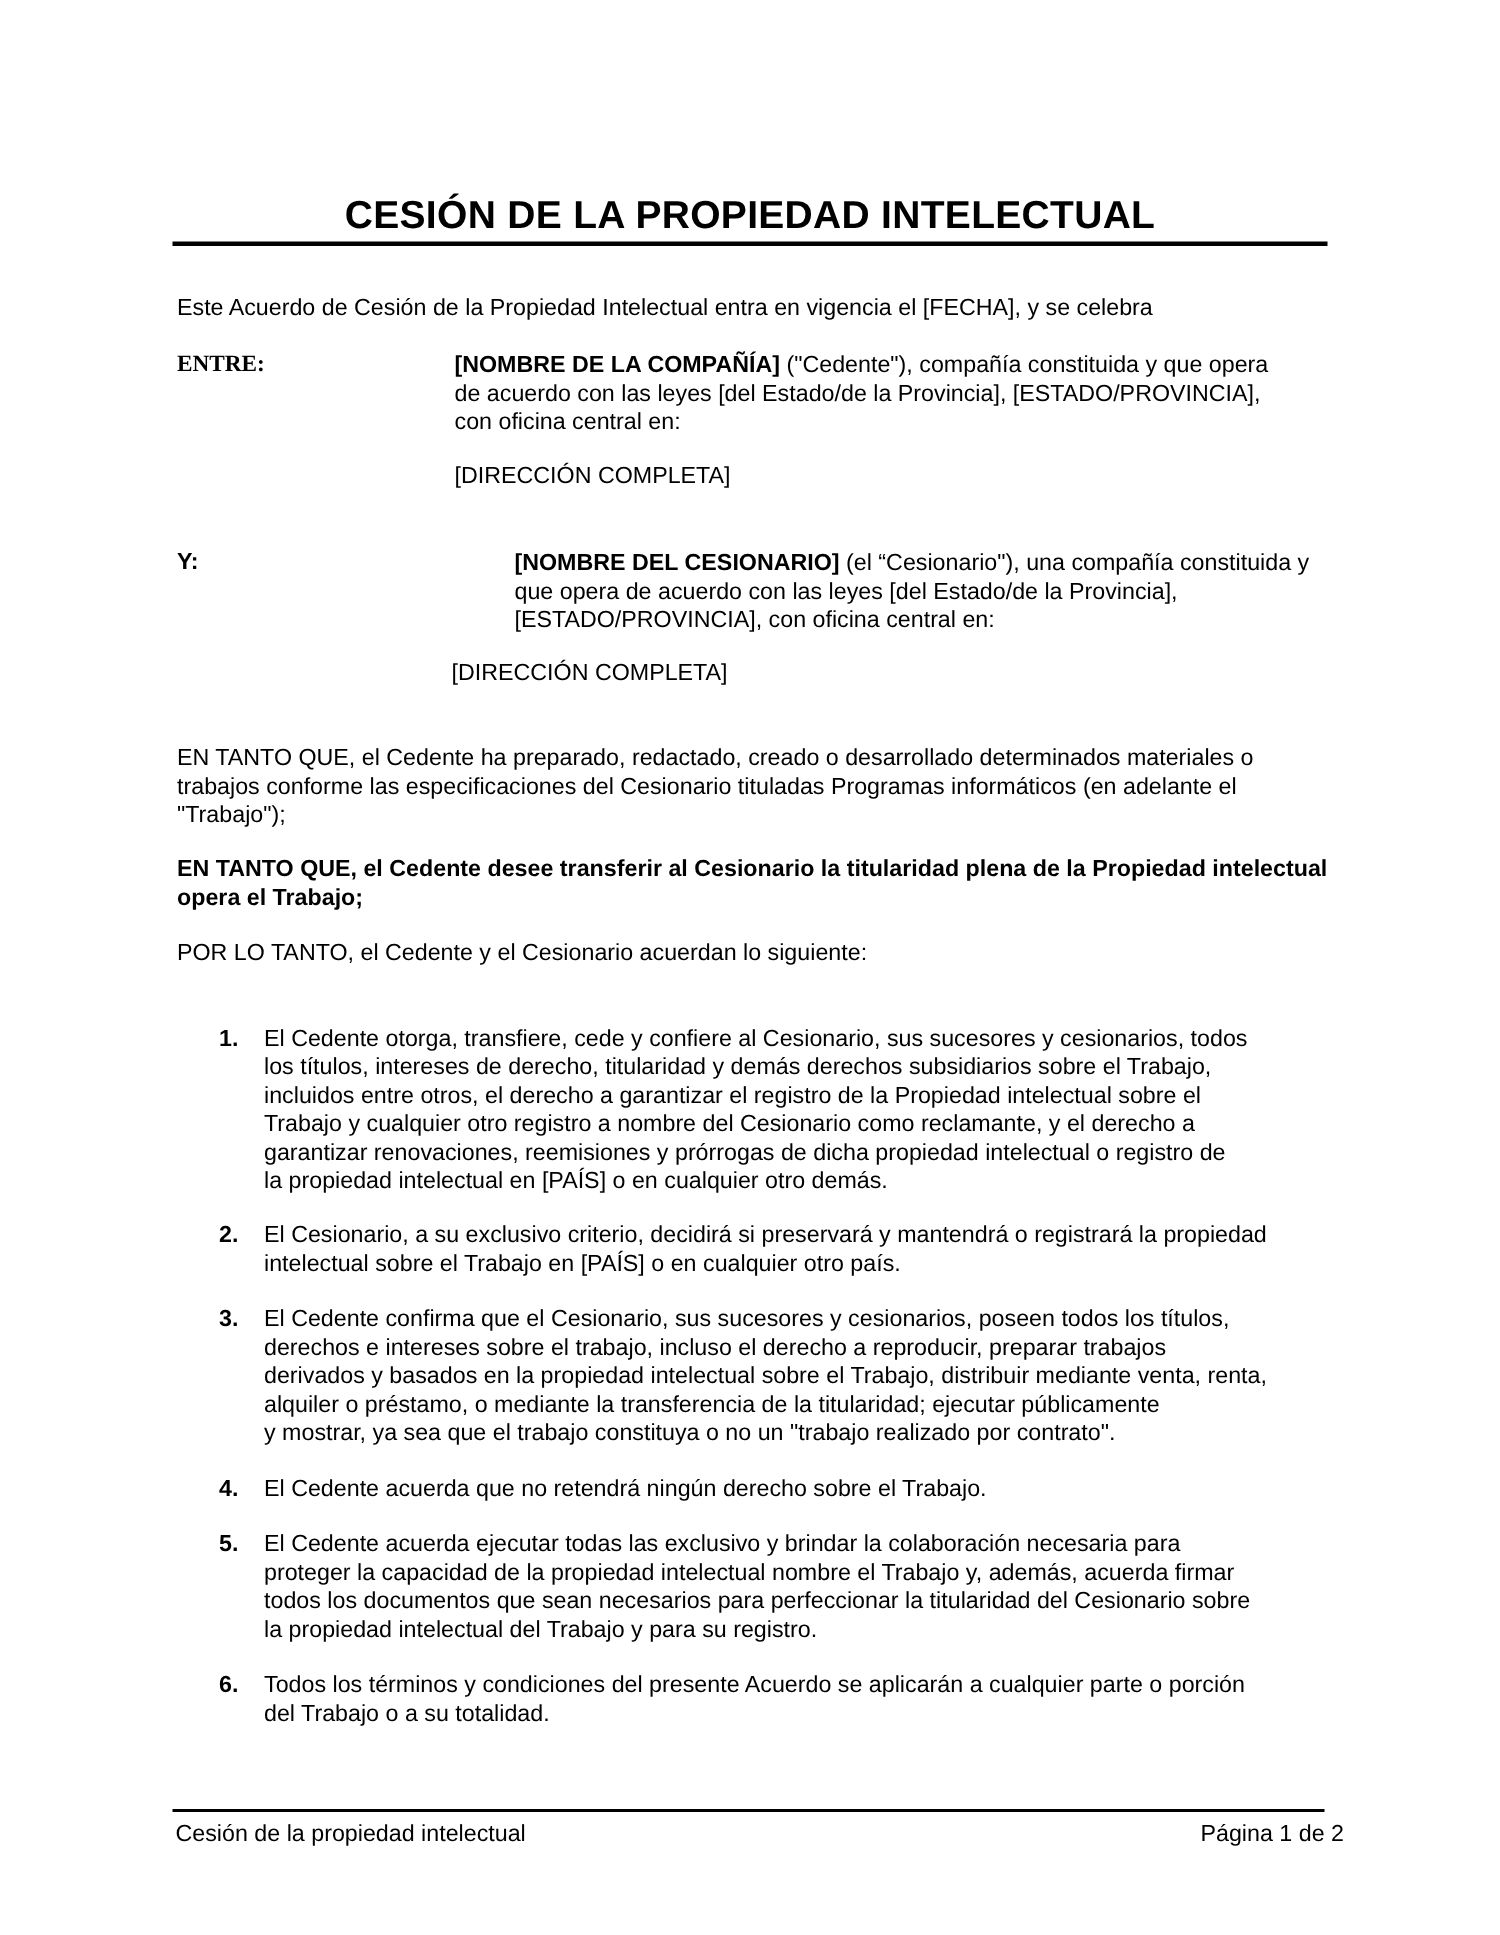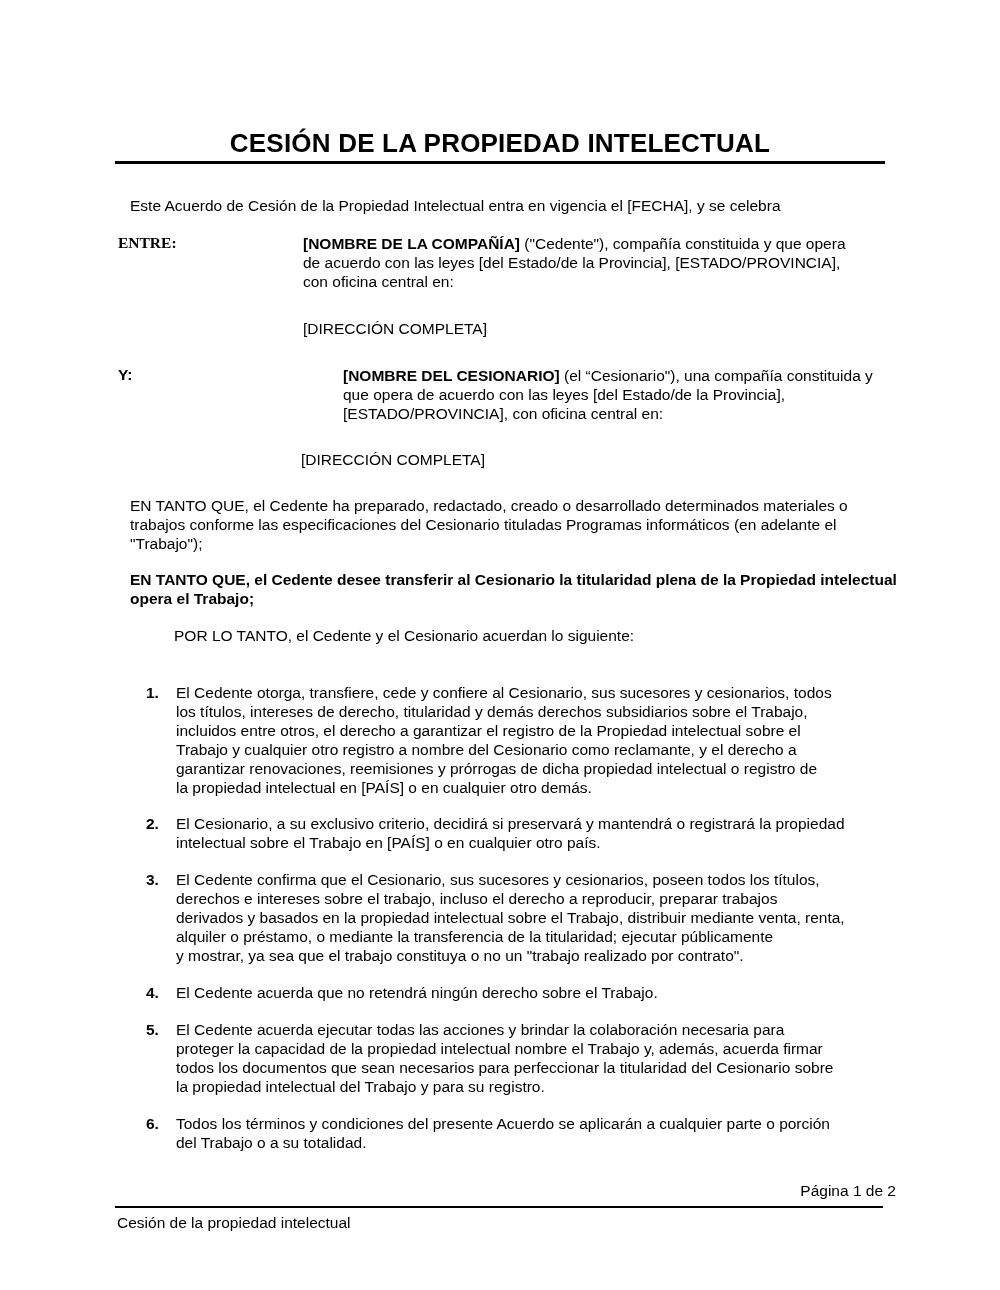--- a/index.html
+++ b/index.html
@@ -2,31 +2,31 @@
 <html><head>
   <meta charset="utf-8">
   <style>
     html, body { margin: 0; padding: 0; background: #ffffff; }
     body { width: 1000px; height: 1290px; position: relative; overflow: hidden;
            font-family: "Liberation Sans", sans-serif; color: #000; font-size: 15.5px; }
     .page { position: absolute; left: 0; top: 0; width: 1000px; height: 1290px; background: #fff; padding-left: 24px; }
     .title { position: absolute; left: 115px; width: 770px; top: 128px; text-align: center;
              font-weight: bold; font-size: 26px; letter-spacing: 0.2px; }
     .title-rule { position: absolute; left: 115px; width: 770px; top: 161px; height: 3px; background: #000; }
-    .p { position: absolute; left: 130px; width: 770px; line-height: 19px; margin: 0; }
+    .p { position: absolute; left: 118px; width: 770px; line-height: 19px; margin: 0; }
     .label { position: absolute; left: 118px; font-weight: bold; }
     .party { position: absolute; left: 303px; width: 585px; line-height: 19px; }
     .party b { font-weight: bold; }
-    .addr { position: absolute; margin-top: 11px; }
+    .addr { position: absolute; }
     .clause { position: absolute; left: 146px; width: 740px; line-height: 19px; }
     .clause .num { position: absolute; left: 0; top: 0; font-weight: bold; }
     .clause .txt { position: absolute; left: 30px; width: 710px; }
     .foot-rule { position: absolute; left: 115px; width: 768px; top: 1206px; height: 2px; background: #000; }
     .foot-left { position: absolute; left: 117px; top: 1214px; }
-    .foot-right { position: absolute; right: 128px; top: 1182px; }
+    .foot-right { position: absolute; right: 128px; top: 1214px; }
   </style>
 </head>
 <body>
 
 <div class="page">
 
   <div class="title">CESIÓN DE LA PROPIEDAD INTELECTUAL</div>
   <div class="title-rule"></div>
 
   <div class="p" style="top:196px;">Este Acuerdo de Cesión de la Propiedad Intelectual entra en vigencia el [FECHA], y se celebra</div>
@@ -49,21 +49,21 @@
 
   <div class="p" style="top:496px;">
     <div>EN TANTO QUE, el Cedente ha preparado, redactado, creado o desarrollado determinados materiales o</div>
     <div>trabajos conforme las especificaciones del Cesionario tituladas Programas informáticos (en adelante el</div>
     <div>"Trabajo");</div>
   </div>
   <div class="p" style="top:570px;font-weight:bold;">
     <div>EN TANTO QUE, el Cedente desee transferir al Cesionario la titularidad plena de la Propiedad intelectual</div>
     <div>opera el Trabajo;</div>
   </div>
-  <div class="p" style="top:626px;margin-left:44px;">
+  <div class="p" style="top:626px;">
     <div>POR LO TANTO, el Cedente y el Cesionario acuerdan lo siguiente:</div>
   </div>
 
   <div class="clause" style="top:683px;">
     <span class="num">1.</span>
     <div class="txt">
       <div>El Cedente otorga, transfiere, cede y confiere al Cesionario, sus sucesores y cesionarios, todos</div>
       <div>los títulos, intereses de derecho, titularidad y demás derechos subsidiarios sobre el Trabajo,</div>
       <div>incluidos entre otros, el derecho a garantizar el registro de la Propiedad intelectual sobre el</div>
       <div>Trabajo y cualquier otro registro a nombre del Cesionario como reclamante, y el derecho a</div>
@@ -94,21 +94,21 @@
   <div class="clause" style="top:983px;">
     <span class="num">4.</span>
     <div class="txt">
       <div>El Cedente acuerda que no retendrá ningún derecho sobre el Trabajo.</div>
     </div>
   </div>
 
   <div class="clause" style="top:1020px;">
     <span class="num">5.</span>
     <div class="txt">
-      <div>El Cedente acuerda ejecutar todas las acciones y brindar la colaboración necesaria para</div>
+      <div>El Cedente acuerda ejecutar todas las exclusivo y brindar la colaboración necesaria para</div>
       <div>proteger la capacidad de la propiedad intelectual nombre el Trabajo y, además, acuerda firmar</div>
       <div>todos los documentos que sean necesarios para perfeccionar la titularidad del Cesionario sobre</div>
       <div>la propiedad intelectual del Trabajo y para su registro.</div>
     </div>
   </div>
 
   <div class="clause" style="top:1114px;">
     <span class="num">6.</span>
     <div class="txt">
       <div>Todos los términos y condiciones del presente Acuerdo se aplicarán a cualquier parte o porción</div>

